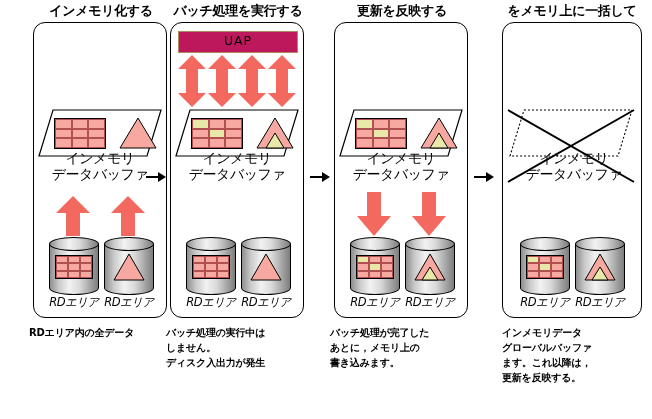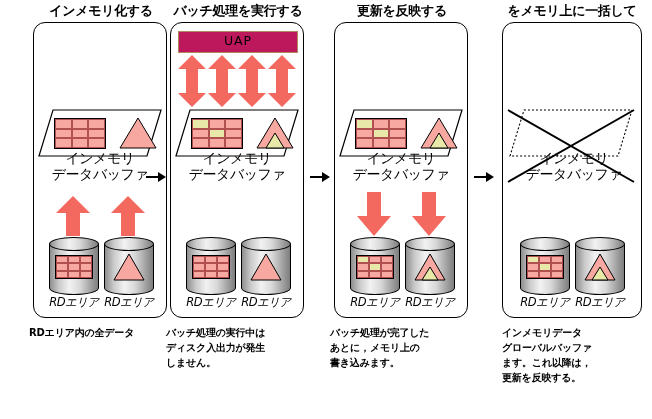--- a/index.html
+++ b/index.html
@@ -256,22 +256,22 @@
         <svg width="32" height="28" viewBox="0 0 32 28">
           <polygon points="16,1 31,27 1,27" fill="#f7a8a0" stroke="#000" stroke-width="1"></polygon>
         </svg>
       </div>
     </div>
     <div class="cyl-label" style="top:295px;left:17px;">RDエリア</div>
     <div class="cyl-label" style="top:295px;left:72px;">RDエリア</div>
 
     <div class="caption">
       <div>バッチ処理の実行中は</div>
+      <div>しません。</div>
       <div>ディスク入出力が発生</div>
-      <div>しません。</div>
     </div>
   </div>
 
   <div class="connector" style="left:310px;">
     <svg width="20" height="14" viewBox="0 0 20 14">
       <line x1="0" y1="7" x2="14" y2="7" stroke="#000" stroke-width="2"></line>
       <polygon points="20,7 12,2 12,12" fill="#000"></polygon>
     </svg>
   </div>
 

